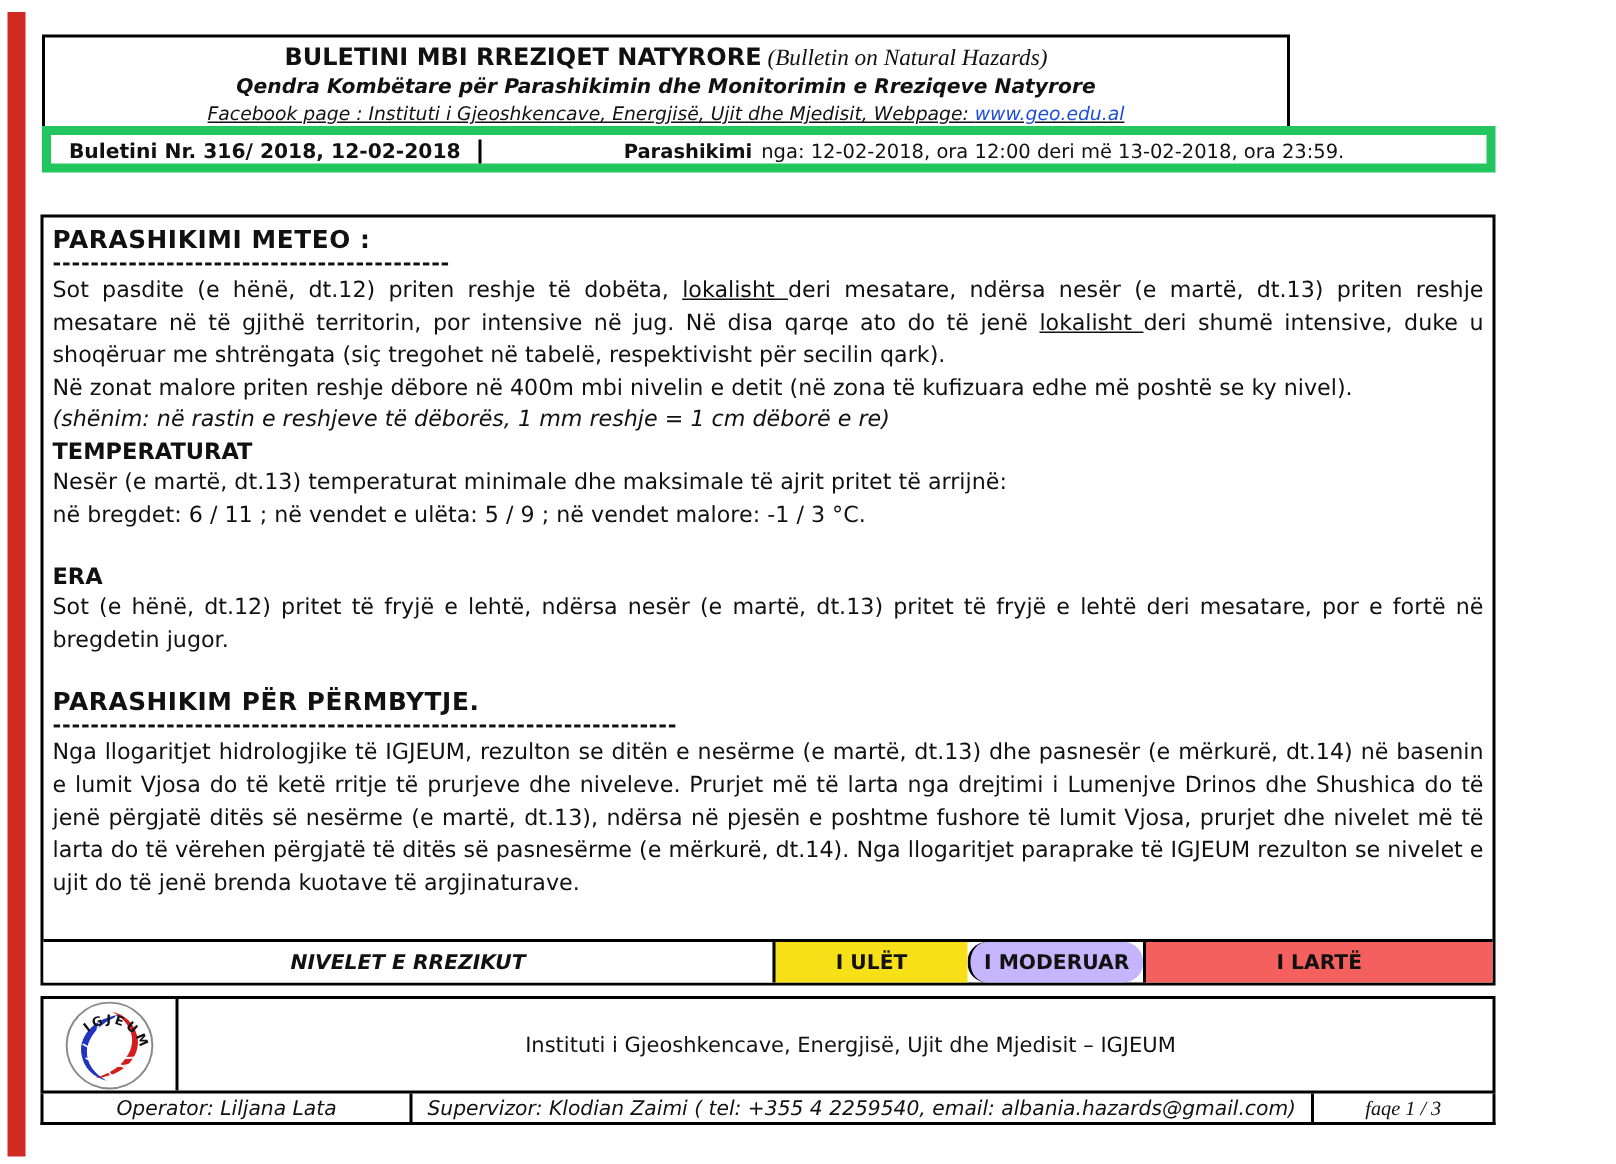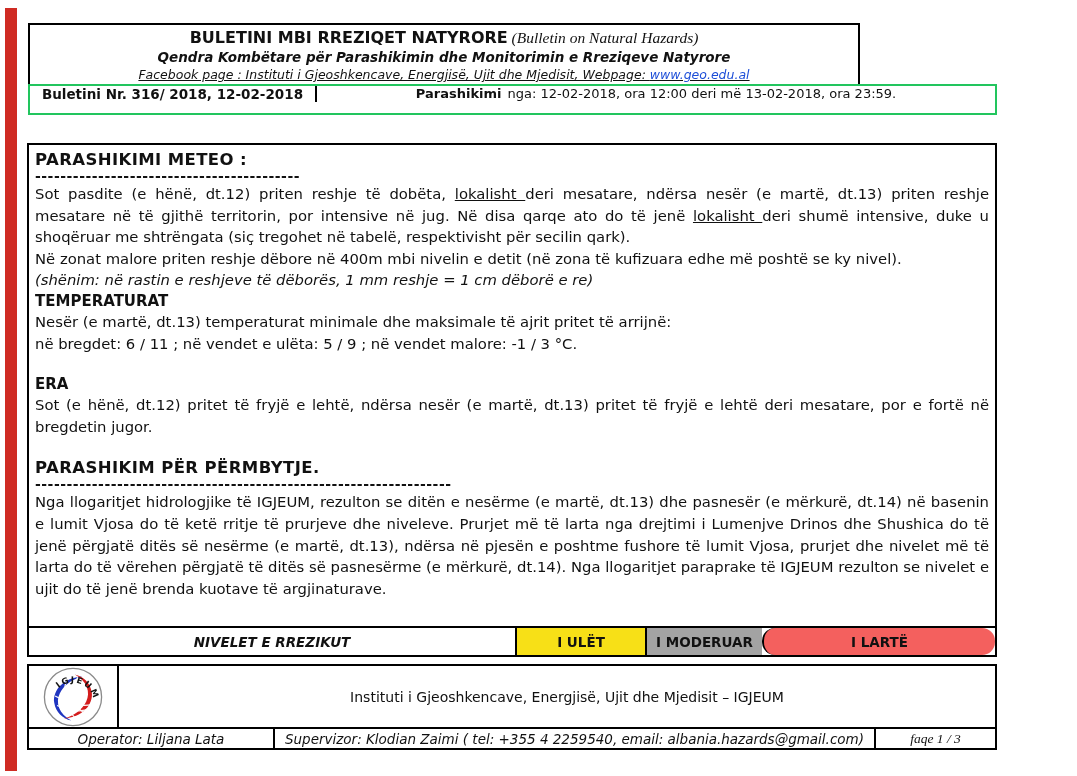--- a/index.html
+++ b/index.html
@@ -12,21 +12,21 @@
   
   .header-box{position:absolute;left:28px;top:23px;width:832px;height:63px;
               border:2px solid #000;box-sizing:border-box;text-align:center;padding-top:3px;}
   .hdr-line1{font-size:16px;line-height:20px;font-weight:bold;white-space:nowrap;}
   .hdr-line1 .en{font-family:"Liberation Serif","DejaVu Serif",serif;font-style:italic;font-weight:normal;font-size:15.5px;}
   .hdr-line2{font-size:13.5px;line-height:18px;font-weight:bold;font-style:italic;}
   .hdr-line3{font-size:12.5px;line-height:18px;font-style:italic;text-decoration:underline;}
   .hdr-line3 .link{color:#1d4ed8;cursor:pointer;}
 
   .bulletin-row{position:absolute;left:28px;top:84px;width:969px;height:31px;
-                border:2px solid #22c55e;box-sizing:border-box;display:flex;align-items:flex-start;}
+                border:6px solid #22c55e;box-sizing:border-box;display:flex;align-items:flex-end;}
   .bulletin-cell{display:flex;align-items:center;justify-content:center;font-size:13px;}
   .bulletin-no{width:287px;border-right:2px solid #000;box-sizing:border-box;font-weight:bold;font-size:13.5px;}
   .bulletin-forecast{flex:1;}
   .bulletin-forecast b{margin-right:6px;}
 
   
   .main-box{position:absolute;left:27px;top:143px;width:970px;height:514px;
             border:2px solid #000;box-sizing:border-box;}
   .main-text{position:absolute;left:0;top:0;right:0;bottom:29px;overflow:hidden;
              padding:4px 6px 0 6px;font-size:14.8px;line-height:21.6px;}
@@ -39,21 +39,21 @@
   .gap-s{margin-top:0;}
   .gap-m{margin-top:20px;}
 
   
   .risk-row{position:absolute;left:0;right:0;bottom:0;height:29px;border-top:2px solid #000;
             box-sizing:border-box;display:flex;}
   .risk-cell{display:flex;align-items:center;justify-content:center;
              font-size:13.5px;font-weight:bold;box-sizing:border-box;}
   .risk-label{width:486px;font-style:italic;background:#fff;}
   .risk-level{border-left:2px solid #000;}
-  .risk-l0{width:128px;} .risk-l1{width:130px;} .risk-l2{width:117px;} .risk-l3{flex:1;border-radius:13px;}
+  .risk-l0{width:128px;} .risk-l1{width:130px;} .risk-l2{width:117px;} .risk-l3{flex:1;}
 
   
   .footer-box{position:absolute;left:27px;top:664px;width:970px;height:65px;
               border:2px solid #000;box-sizing:border-box;display:flex;}
   .logo-cell{width:90px;border-right:2px solid #000;box-sizing:border-box;
              display:flex;align-items:center;justify-content:center;}
   .institute-cell{flex:1;display:flex;align-items:center;justify-content:center;font-size:14px;padding-left:20px;}
 
   .footer-row{position:absolute;left:27px;top:729px;width:970px;height:21px;
               border:2px solid #000;border-top:none;box-sizing:border-box;display:flex;}
@@ -103,21 +103,21 @@
 
       <div class="sec-heading gap-m">PARASHIKIM PËR PËRMBYTJE.</div>
       <div class="dash-line">------------------------------------------------------------------</div>
       <p class="para">Nga llogaritjet hidrologjike të IGJEUM, rezulton se ditën e nesërme (e martë, dt.13) dhe pasnesër (e mërkurë, dt.14) në basenin e lumit Vjosa do të ketë rritje të prurjeve dhe niveleve. Prurjet më të larta nga drejtimi i Lumenjve Drinos dhe Shushica do të jenë përgjatë ditës së nesërme (e martë, dt.13), ndërsa në pjesën e poshtme fushore të lumit Vjosa, prurjet dhe nivelet më të larta do të vërehen përgjatë të ditës së pasnesërme (e mërkurë, dt.14). Nga llogaritjet paraprake të IGJEUM rezulton se nivelet e ujit do të jenë brenda kuotave të argjinaturave.</p>
 
     </div>
 
     <div class="risk-row">
       <div class="risk-cell risk-label">NIVELET E RREZIKUT</div>
       <div class="risk-cell risk-level risk-l1" style="background-color: rgb(247, 224, 23);">I ULËT</div>
-      <div class="risk-cell risk-level risk-l2" style="background-color: #a3a3a3;">I MODERUAR</div>
+      <div class="risk-cell risk-level risk-l2" style="background-color: #c4b5fd; border-radius: 13px;">I MODERUAR</div>
       <div class="risk-cell risk-level risk-l3" style="background-color: rgb(244, 96, 94);">I LARTË</div>
     </div>
   </div>
 
   <div class="footer-box">
     <div class="logo-cell">
       <svg width="60" height="60" viewBox="0 0 64 64">
         <circle cx="32" cy="32" r="30.5" fill="#ffffff" stroke="#8a8a8a" stroke-width="1.4"></circle>
         <path d="M42 10 C 22 11 10 25 12 38 C 13.5 48 21 55 30 57 C 17 50 13 38 18 28 C 22.5 19 31 13 42 10 Z" fill="#1f35c0"></path>
         <path d="M22 55 C 42 54 54 40 52 27 C 50.5 17 43 10 34 8 C 47 15 51 27 46 37 C 41.5 46 33 52 22 55 Z" fill="#d31c1c"></path>

